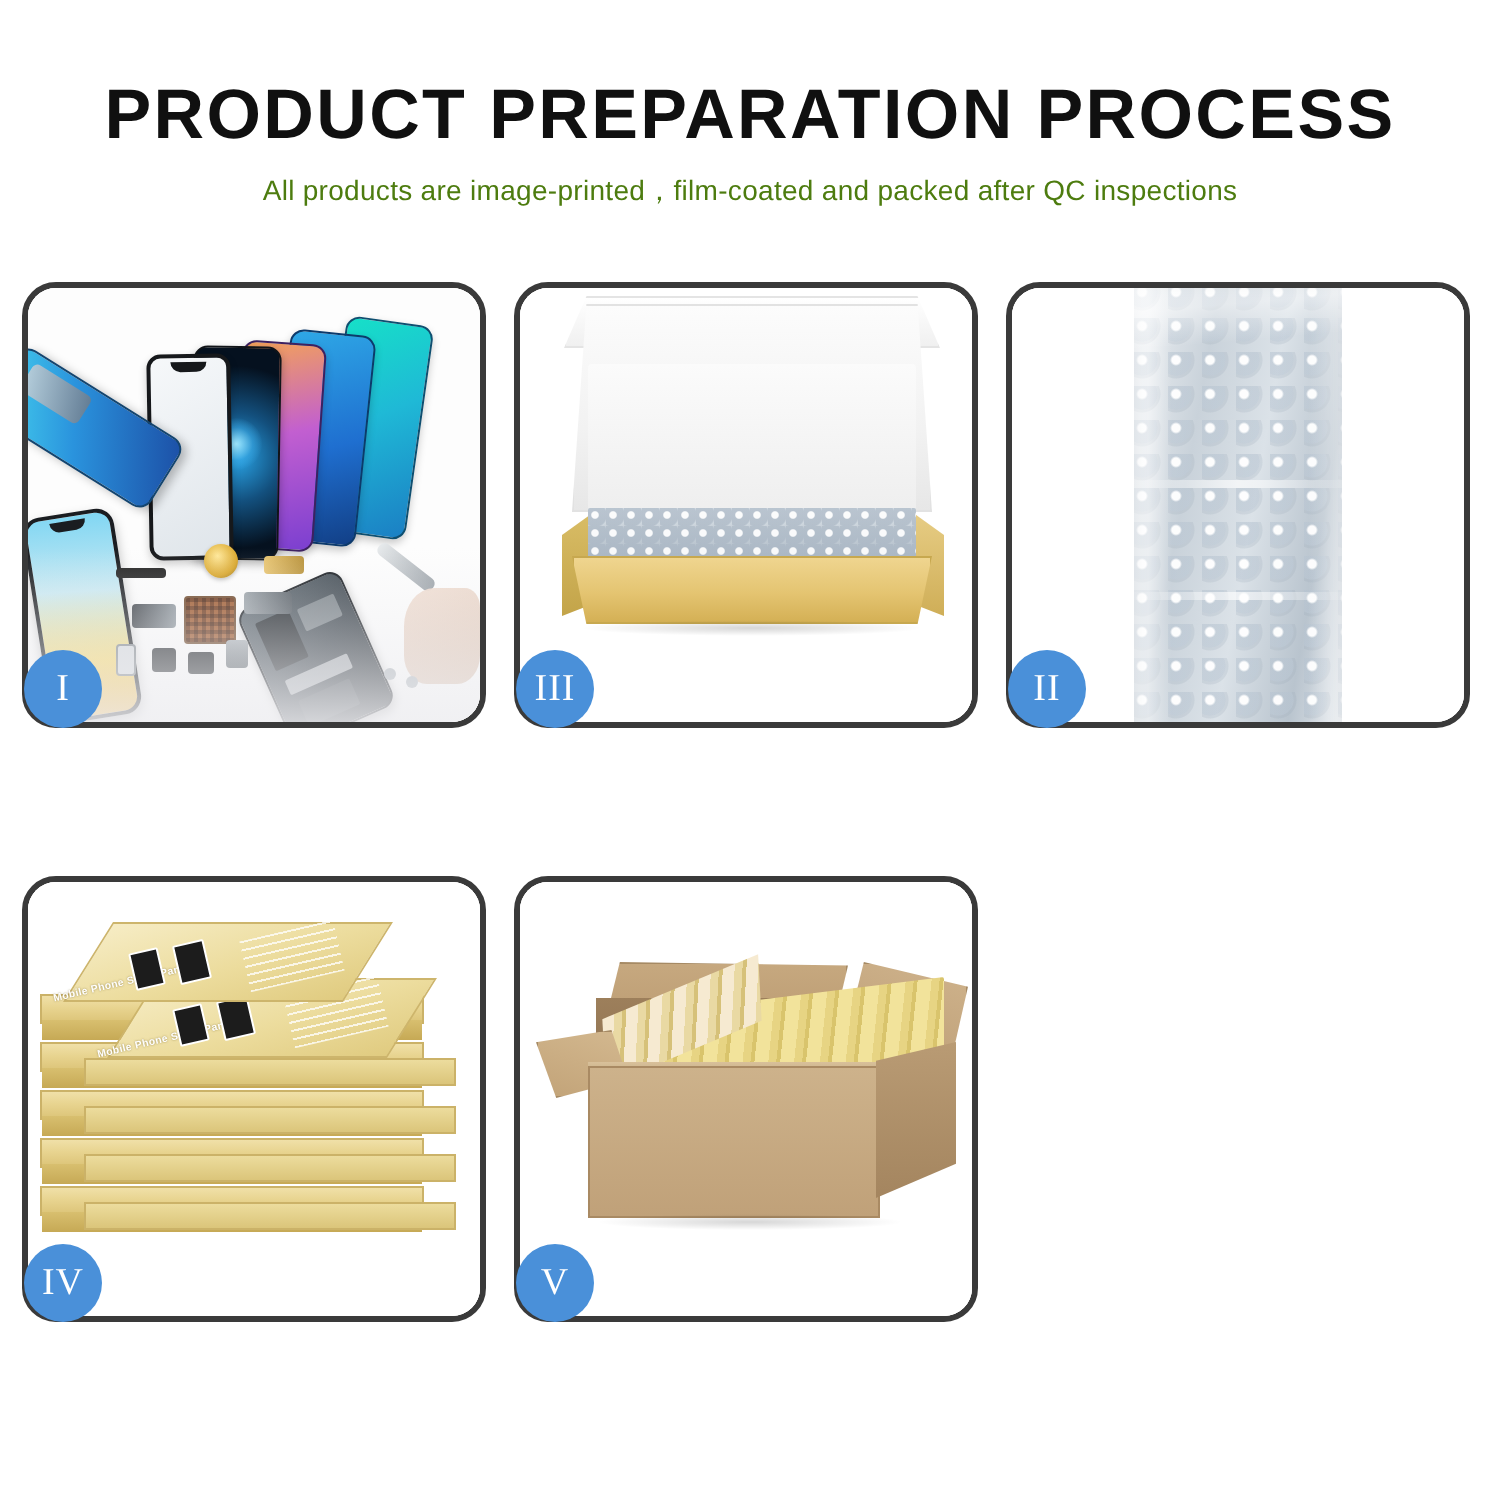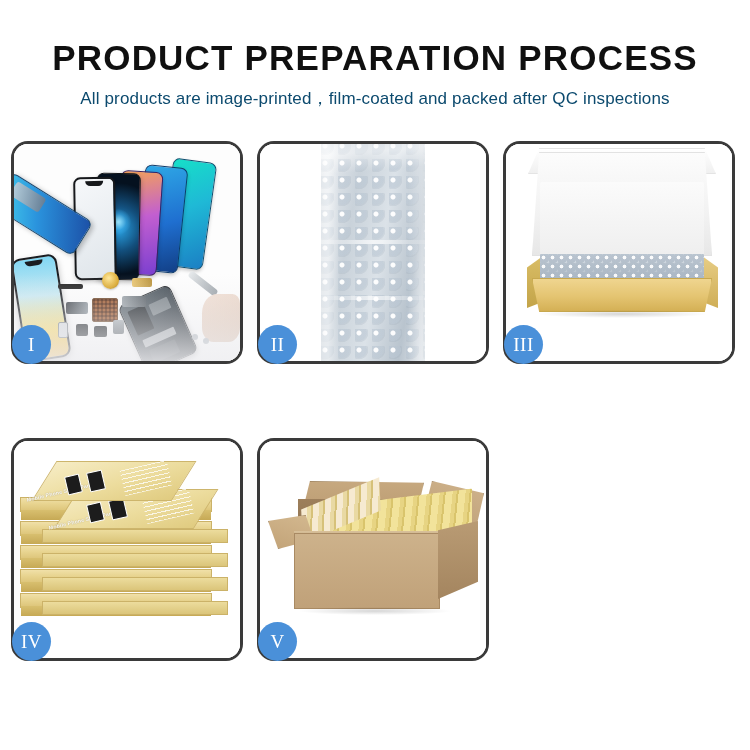--- a/index.html
+++ b/index.html
@@ -17,23 +17,23 @@
     margin-top:38px;
     font-size:35px;
     font-weight:700;
     letter-spacing:1.2px;
     color:#101010;
     font-family:"Liberation Sans", sans-serif;
     white-space:nowrap;
   }
   .subtitle {
     margin-top:9px;
-    font-size:17px;
+    font-size:14px;
     font-weight:400;
-    color:#0c4a6e;
+    color:#4d7c0f;
     letter-spacing:0.15px;
     white-space:nowrap;
   }
 
   
   .grid {
     position:absolute;
     left:11px; top:141px;
     width:728px;
     display:grid;
@@ -454,43 +454,43 @@
           <div class="part p-hand"></div>
           <div class="part p-screw1"></div>
           <div class="part p-screw2"></div>
         </div>
       </div>
       <div class="badge">I</div>
     </div>
 
     <div class="panel">
       <div class="panel-inner">
-        <div class="scene-bubble">
-          <div class="bubble-strip"></div>
-          <div class="bubble-seam s1"></div>
-          <div class="bubble-seam s2"></div>
-        </div>
-      </div>
-      <div class="badge">II</div>
-    </div>
-
-    <div class="panel">
-      <div class="panel-inner">
         <div class="scene-box3">
           <div class="b3-lidflap"></div>
           <div class="b3-lid"></div>
           <div class="b3-foam"></div>
           <div class="b3-leftwall"></div>
           <div class="b3-rightwall"></div>
           <div class="b3-wrap"></div>
           <div class="b3-front"></div>
           <div class="b3-shadow"></div>
         </div>
       </div>
       <div class="badge">III</div>
+    </div>
+
+    <div class="panel">
+      <div class="panel-inner">
+        <div class="scene-bubble">
+          <div class="bubble-strip"></div>
+          <div class="bubble-seam s1"></div>
+          <div class="bubble-seam s2"></div>
+        </div>
+      </div>
+      <div class="badge">II</div>
     </div>
 
     <div class="panel">
       <div class="panel-inner">
         <div class="scene-stack">
 
           <div class="kbox" style="left:6px; top:152px; width:192px; height:15px;">
               <span class="side"></span>
             </div>
           <div class="kbox" style="left:6px; top:128px; width:192px; height:15px;">

